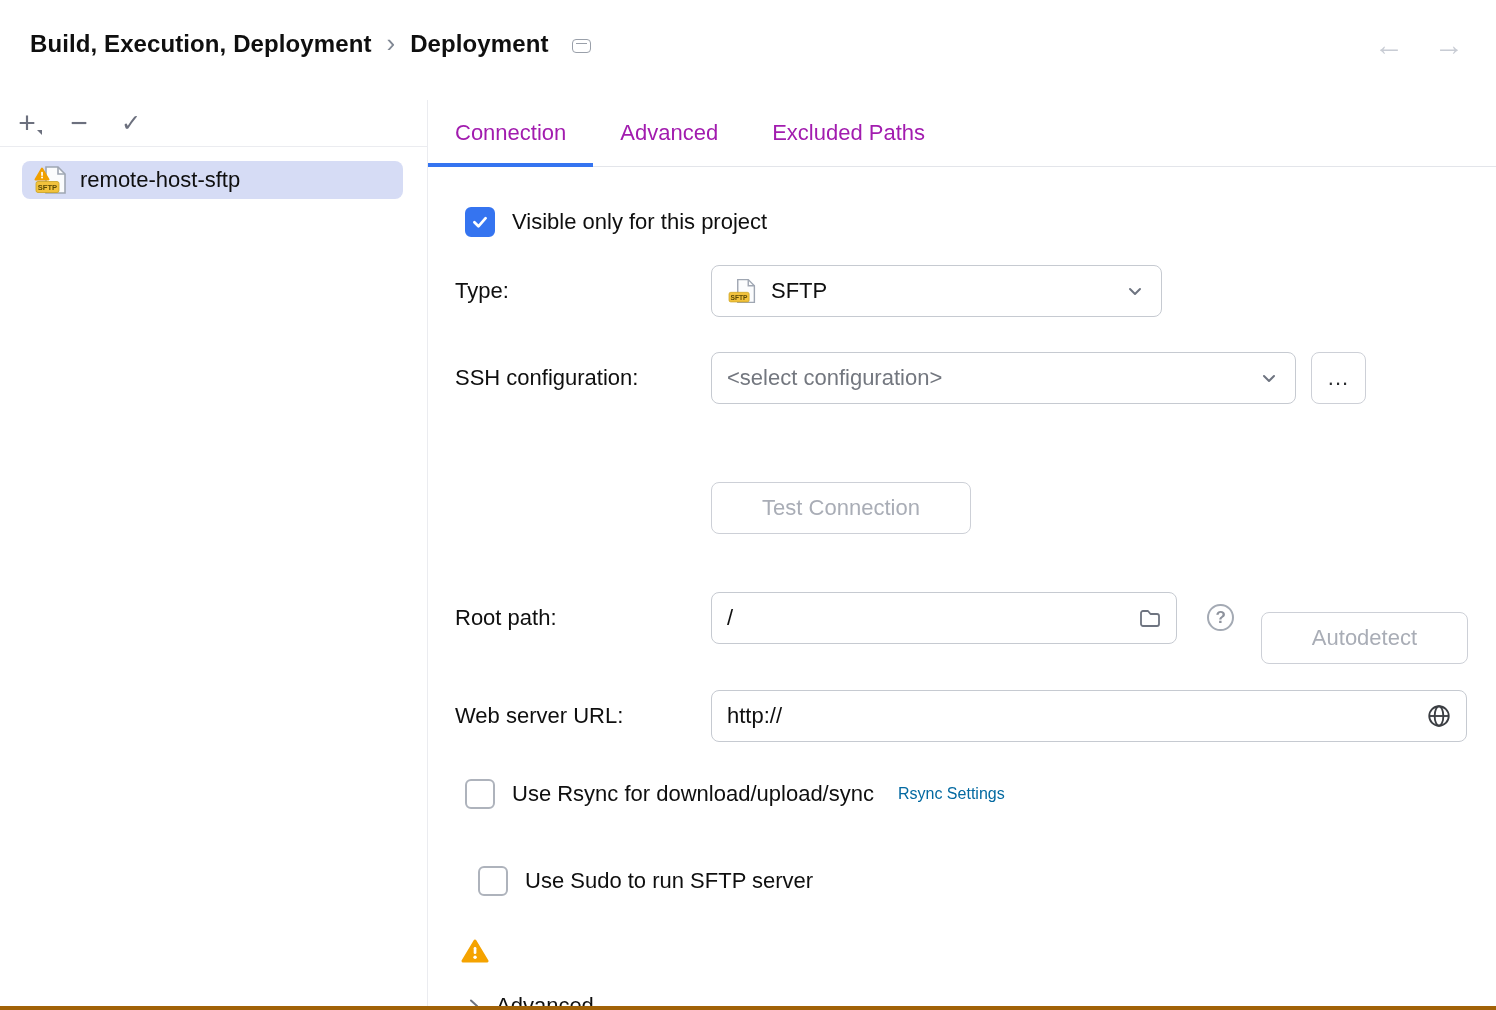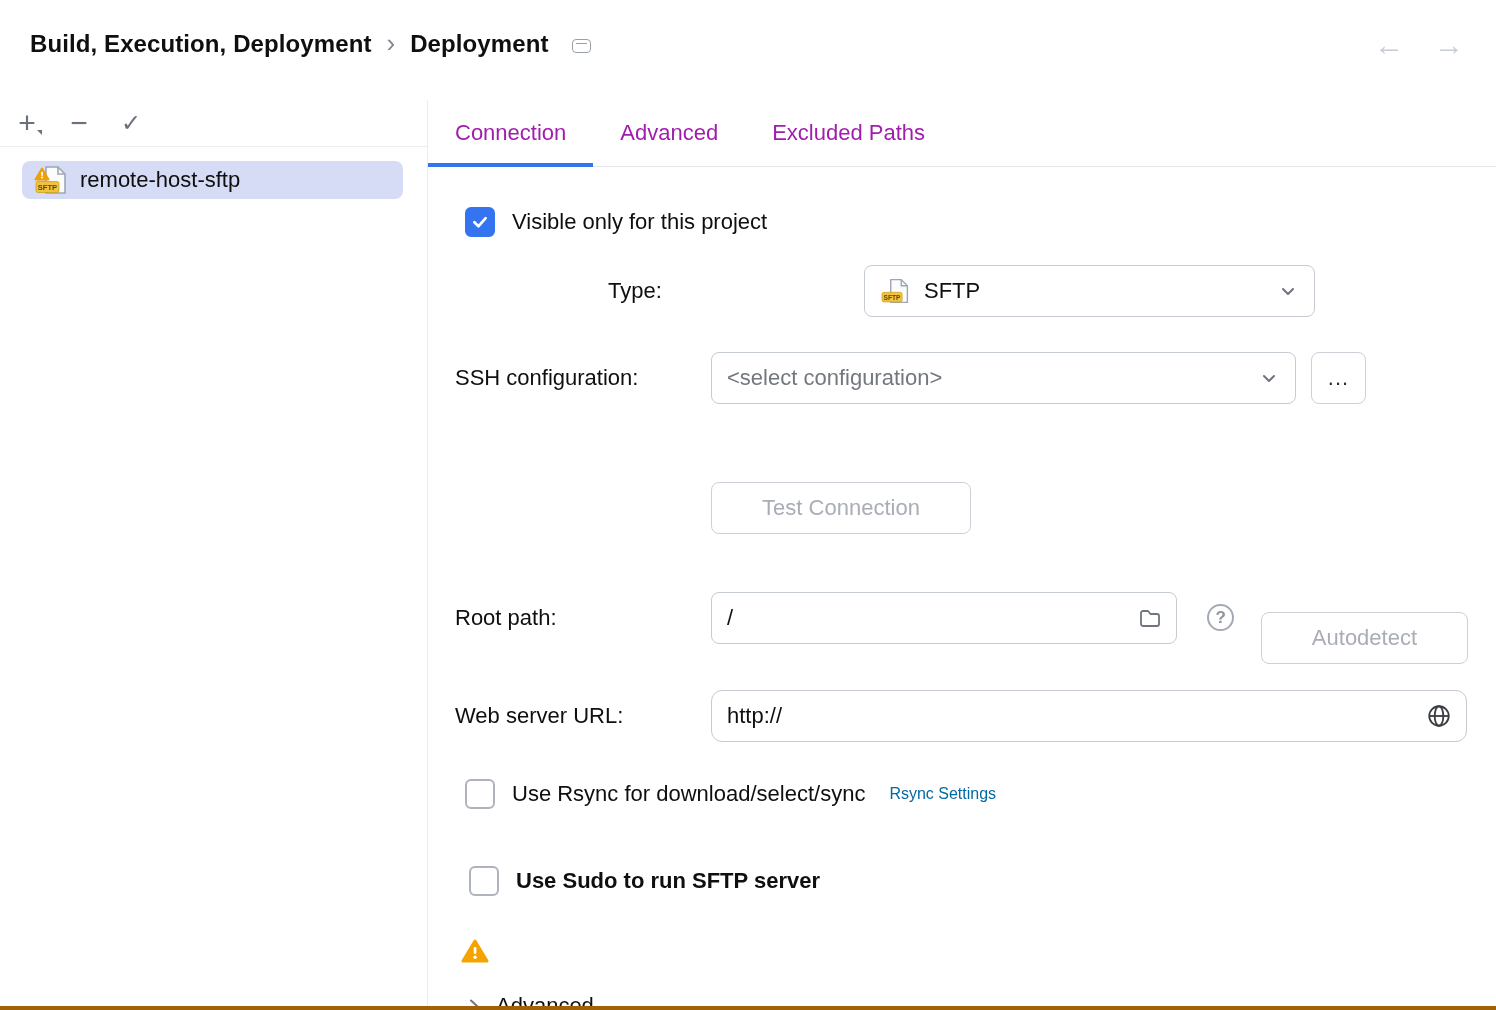--- a/index.html
+++ b/index.html
@@ -115,27 +115,27 @@
   }
 
   .link { color: #0369a1; font-size: 16px; margin-left: 24px; cursor: pointer; }
 
   .adv-line { flex: 1; border-top: 1px solid #ebecf0; margin-left: 22px; }
   .adv-label { font-size: 22px; margin-left: 11px; }
   .warn-text { font-size: 22px; margin-left: 13px; }
 
   
   .r-visible   { margin-left: 10px; margin-bottom: 28px; }
-  .r-type      { margin-bottom: 35px; justify-content: center; }
+  .r-type      { margin-bottom: 35px; }
   .r-ssh       { margin-bottom: 37px; }
   .r-test      { margin-bottom: 37px; }
   .r-root      { margin-bottom: 26px; }
   .r-web       { margin-bottom: 37px; }
   .r-rsync     { margin-left: 10px; margin-bottom: 57px; }
-  .r-sudo      { margin-left: 14px; margin-bottom: 42px; font-weight: bold; }
+  .r-sudo      { margin-left: 23px; margin-bottom: 42px; }
   .r-warning   { margin-left: 6px; margin-bottom: 29px; }
   .r-advanced  { margin-left: 8px; }
 </style>
 </head>
 <body>
 
 <div class="app">
 
   <header class="topbar">
     <div class="breadcrumb">
@@ -242,33 +242,33 @@
             <svg width="24" height="24" viewBox="0 0 24 24" style="cursor:pointer;">
               <path d="M3 7 a2 2 0 0 1 2 -2 h5 l2.5 3 H19 a2 2 0 0 1 2 2 v8 a2 2 0 0 1 -2 2 H5 a2 2 0 0 1 -2 -2 z" fill="none" stroke="#6e7480" stroke-width="1.8" stroke-linejoin="round"></path>
             </svg>
           </div>
           <span class="help-circle" style="margin-left:30px;">?</span>
           <button class="btn disabled" style="width:212px; margin-left:27px;">Autodetect</button>
         </div>
 
         <div class="row r-web">
           <span class="lbl">Web server URL:</span>
-          <div class="field" style="width:756px;border-radius:11px;">
+          <div class="field" style="width:756px;">
             <input value="http://" style="">
             <svg width="26" height="26" viewBox="0 0 24 24">
               <circle cx="12" cy="12" r="9" fill="none" stroke="#3b3e43" stroke-width="1.7"></circle>
               <ellipse cx="12" cy="12" rx="4" ry="9" fill="none" stroke="#3b3e43" stroke-width="1.7"></ellipse>
               <line x1="3" y1="12" x2="21" y2="12" stroke="#3b3e43" stroke-width="1.7"></line>
             </svg>
           </div>
         </div>
 
         <div class="row r-rsync">
           <span class="checkbox"></span>
-          <span class="cb-label">Use Rsync for download/select/sync</span>
+          <span class="cb-label">Use Rsync for download/upload/sync</span>
           <span class="link">Rsync Settings</span>
         </div>
 
         <div class="row r-sudo">
           <span class="checkbox"></span>
           <span class="cb-label">Use Sudo to run SFTP server</span>
         </div>
 
         <div class="row r-warning">
           <svg width="28" height="26" viewBox="0 0 28 26">

